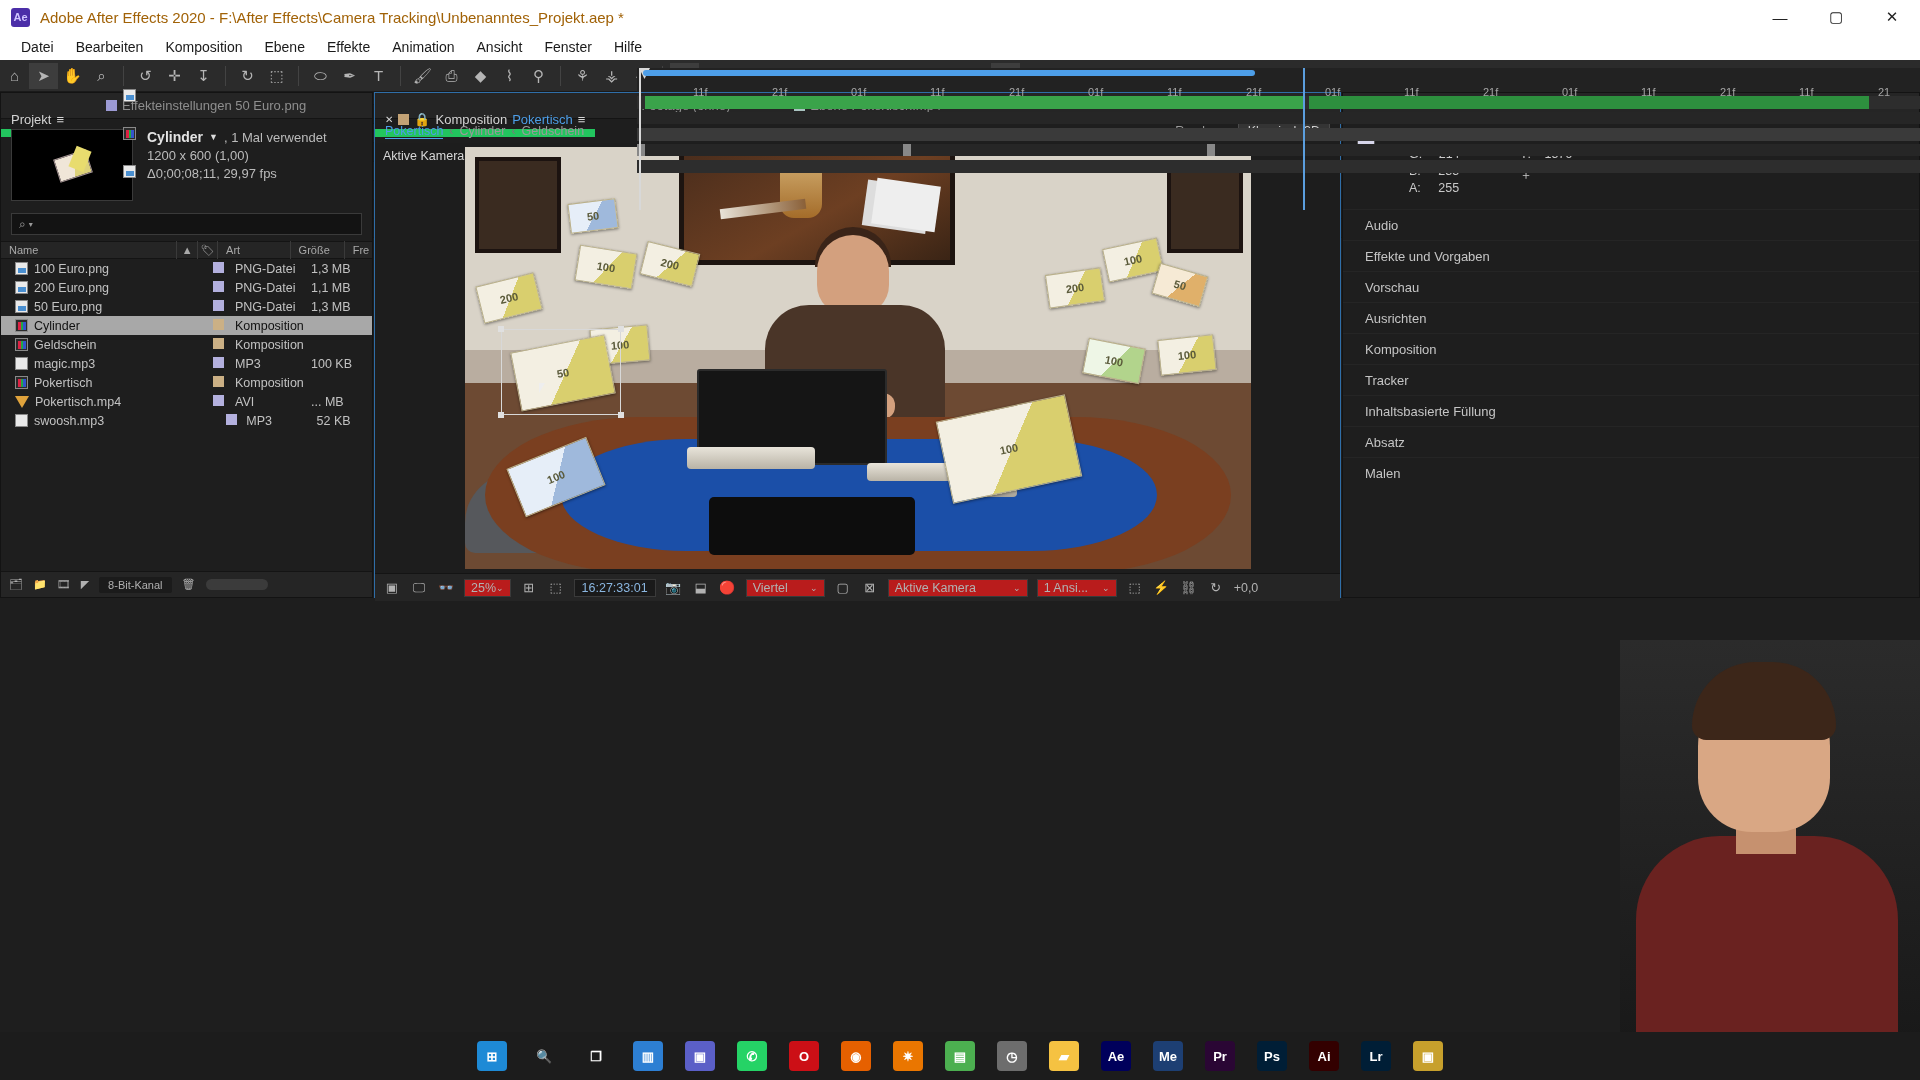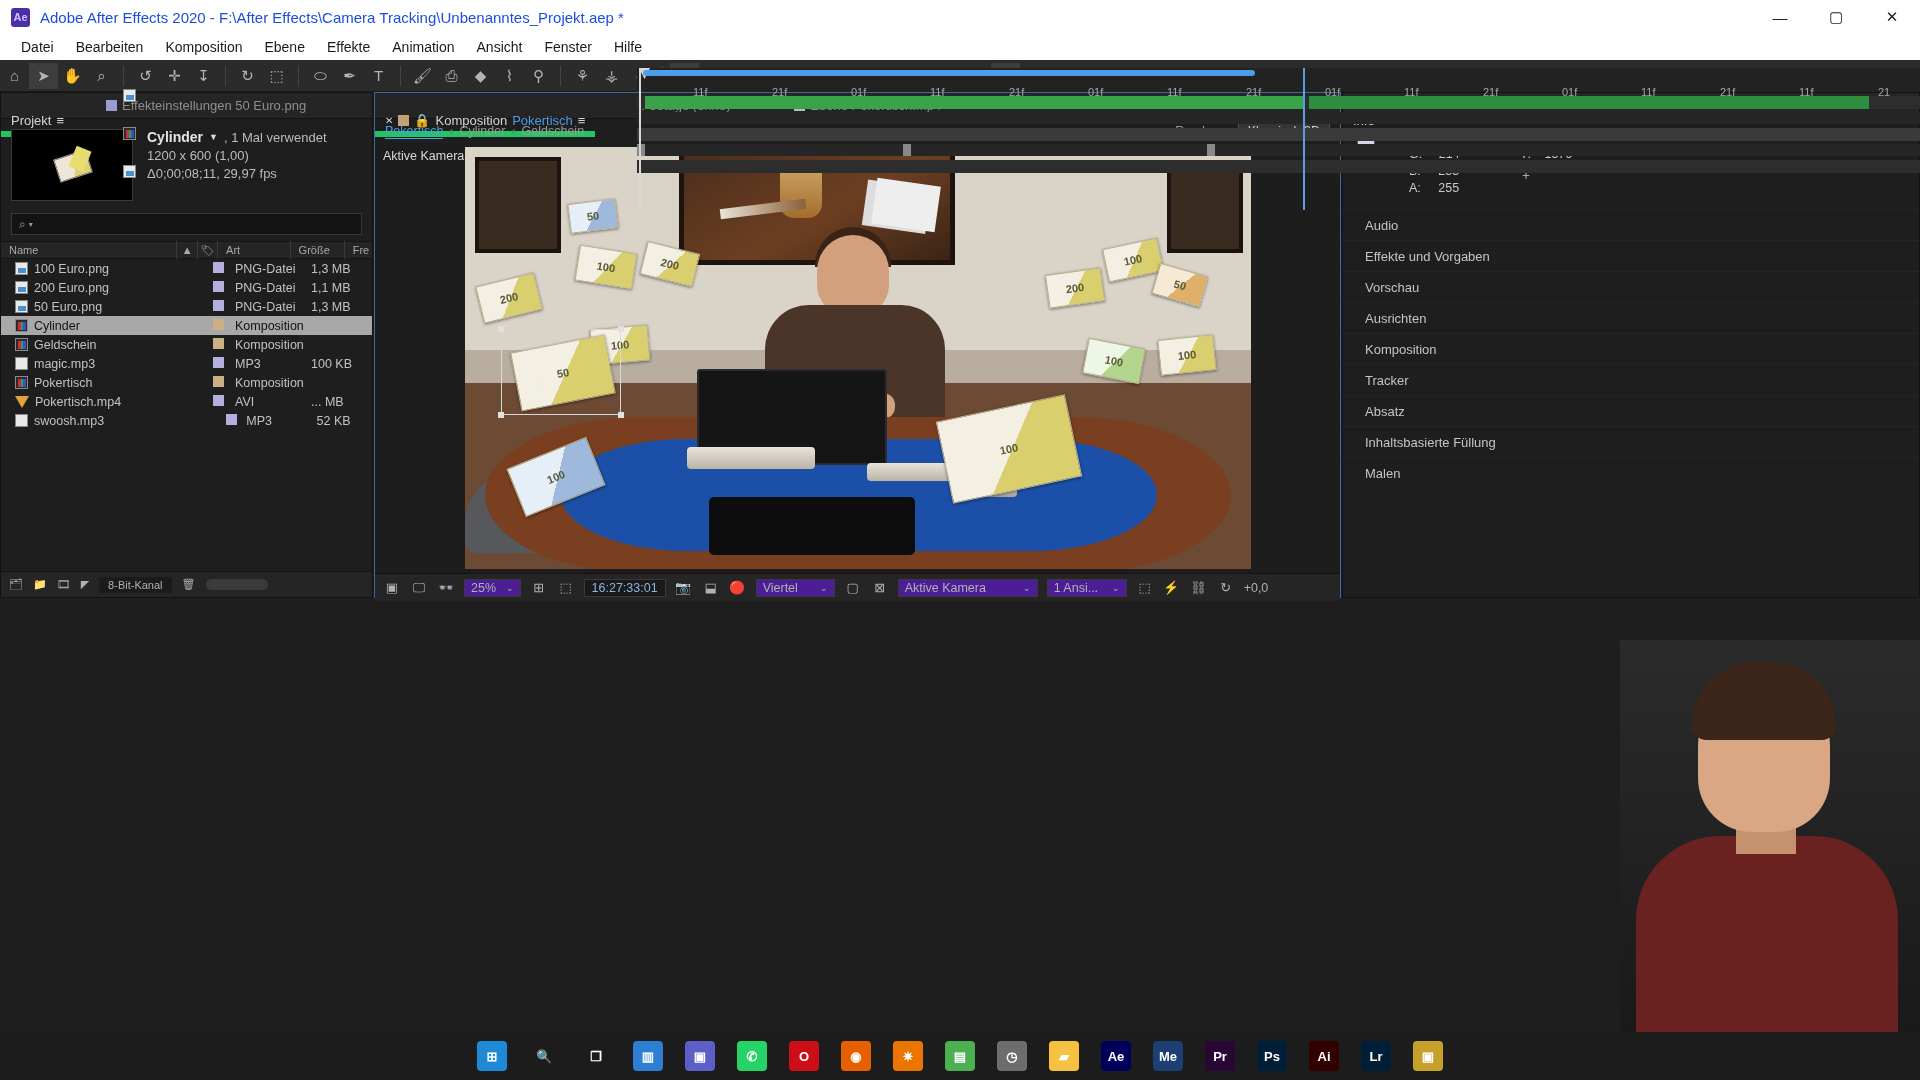--- a/index.html
+++ b/index.html
@@ -11,21 +11,21 @@
     font-size:13px; -webkit-font-smoothing:antialiased;
   }
   #app { position:relative; width:1920px; height:1080px; }
 
   
   .titlebar { position:absolute; left:0; top:0; width:1920px; height:34px;
     background:#ffffff; display:flex; align-items:center; }
   .ae-logo { width:19px; height:19px; margin-left:11px; border-radius:3px;
     background:#4b2ea8; color:#cfc3ff; font-size:11px; font-weight:bold;
     display:flex; align-items:center; justify-content:center; }
-  .title-text { margin-left:10px; color:#1d4ed8; font-size:15px; }
+  .title-text { margin-left:10px; color:#a16207; font-size:15px; }
   .win-btns { margin-left:auto; display:flex; height:34px; }
   .win-btn { width:56px; height:34px; display:flex; align-items:center;
     justify-content:center; color:#222; font-size:15px; }
 
   
   .menubar { position:absolute; left:0; top:34px; width:1920px; height:26px;
     background:#ffffff; display:flex; align-items:center; padding-left:10px; }
   .menu-item { padding:3px 11px; color:#1a1a1a; font-size:14px; }
 
   
@@ -42,21 +42,21 @@
   .burger { color:#4d9ee8; letter-spacing:-1px; font-size:13px; }
   .search-box { display:flex; align-items:center; gap:7px; margin-left:18px;
     color:#9a9a9a; font-size:13px; }
 
   
   .panel { position:absolute; background:#1e1e1e; border:1px solid #131313; }
   .panel-tabs { height:26px; background:#252525; display:flex; align-items:center;
     border-bottom:1px solid #141414; }
   .ptab { height:26px; display:flex; align-items:center; gap:5px; padding:0 10px;
     color:#8e8e8e; font-size:13px; }
-  .ptab.active { color:#d4d4d4; border-bottom:6px solid #22c55e;margin-top:36px; }
+  .ptab.active { color:#d4d4d4; border-bottom:8px solid #22c55e;margin-top:36px; }
   .sq { width:11px;height:11px;display:inline-block; }
 
   
   #projectPanel { left:0; top:92px; width:373px; height:506px; }
   .proj-preview { display:flex; padding:10px 10px 6px 10px; gap:14px; }
   .thumb { width:122px; height:72px; background:#000; border:1px solid #3a3a3a;
     position:relative; overflow:hidden; }
   .thumb .bill { position:absolute; left:44px; top:24px; width:34px; height:24px;
     background:linear-gradient(110deg,#f0e6d8 0 55%, #ddd27a 55% 100%);
     transform:rotate(-18deg); border:1px solid #a99; }
@@ -160,21 +160,21 @@
   .cursor-arrow { position:absolute; width:0;height:0;
     border-left:6px solid #eee; border-bottom:10px solid transparent;
     border-right:5px solid transparent; }
   .comp-toolbar { height:28px; background:#252525; border-top:1px solid #141414;
     display:flex; align-items:center; gap:9px; padding:0 8px;
     color:#b2b2b2; font-size:12.5px; }
   .cval { background:#1a1a1a; border:1px solid #3a3a3a; padding:1px 7px; color:#cfcfcf; }
   .cval.blue { color:#8ab6e0; }
   .cicon { width:18px; height:18px; display:flex; align-items:center;
     justify-content:center; color:#b2b2b2; font-size:13px; }
-  .cdrop { display:flex; align-items:center; gap:10px; background:#4c1d95;
+  .cdrop { display:flex; align-items:center; gap:0; background:#b91c1c;
     border:1px solid #3a3a3a; padding:1px 6px; }
 
   
   #infoPanel { left:1342px; top:92px; width:578px; height:506px; }
   .info-grid { display:flex; padding:10px 14px; gap:24px; }
   .swatch { width:18px; height:18px; background:#d6d5ea; border:1px solid #555;
     margin-right:10px; }
   .info-rows div { font-size:12.5px; color:#c9c9c9; line-height:17px; }
   .side-list { position:absolute; left:0; top:116px; width:100%; }
   .side-item { height:31px; display:flex; align-items:center; padding-left:22px;
@@ -593,22 +593,22 @@
       </div>
     </div>
 
     <div class="side-list" id="sideList">
         <div class="side-item">Audio</div>
         <div class="side-item">Effekte und Vorgaben</div>
         <div class="side-item">Vorschau</div>
         <div class="side-item">Ausrichten</div>
         <div class="side-item">Komposition</div>
         <div class="side-item">Tracker</div>
+        <div class="side-item">Inhaltsbasierte Füllung</div>
         <div class="side-item">Absatz</div>
-        <div class="side-item">Inhaltsbasierte Füllung</div>
         <div class="side-item">Malen</div>
       </div>
   </div>
 
   <div id="timelinePanel">
     <div class="tl-tabs">
       <div class="ptab" style="padding-left:26px">
         <span>Renderliste</span>
       </div>
       <div class="ptab active" style="margin-left:26px">

